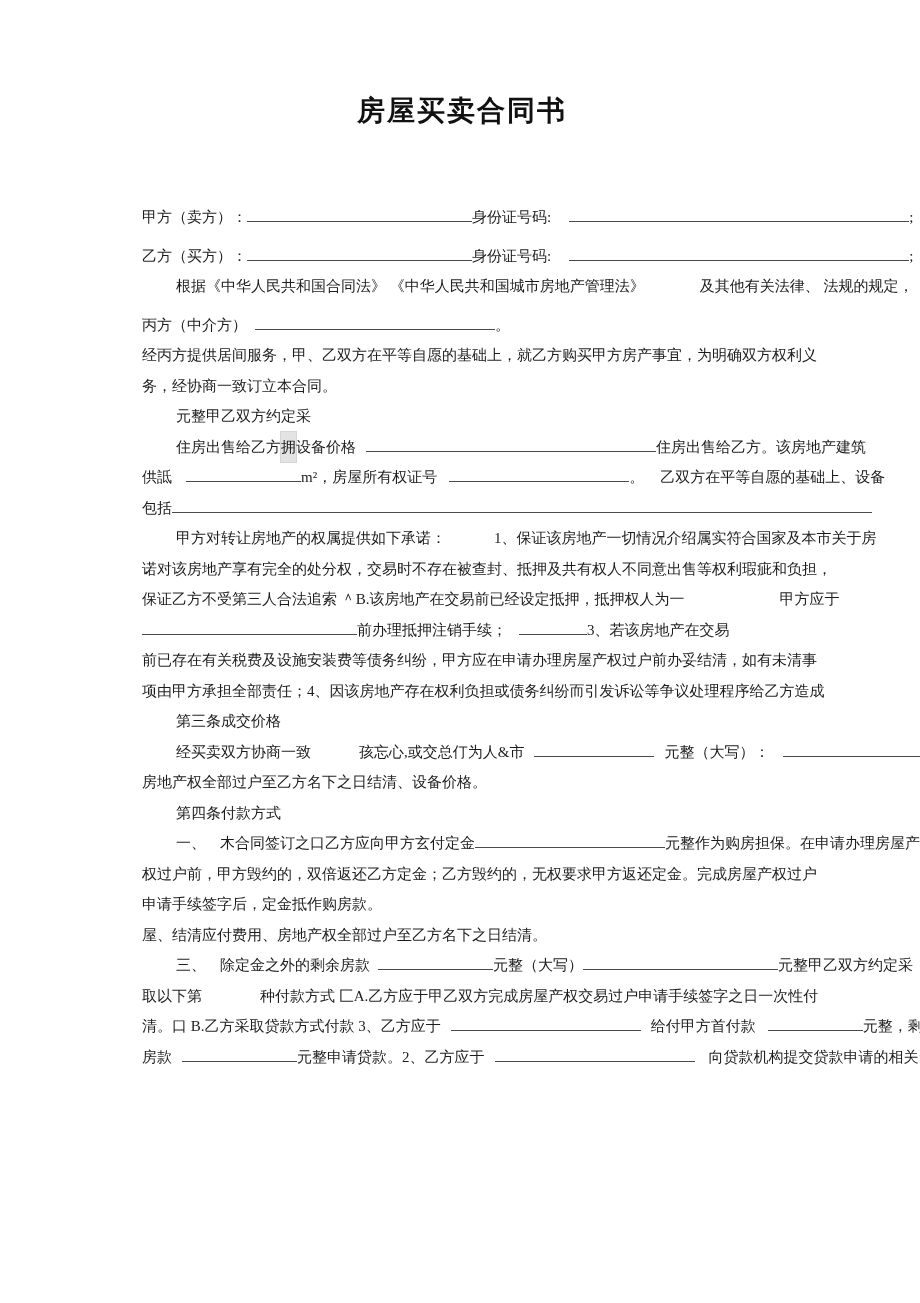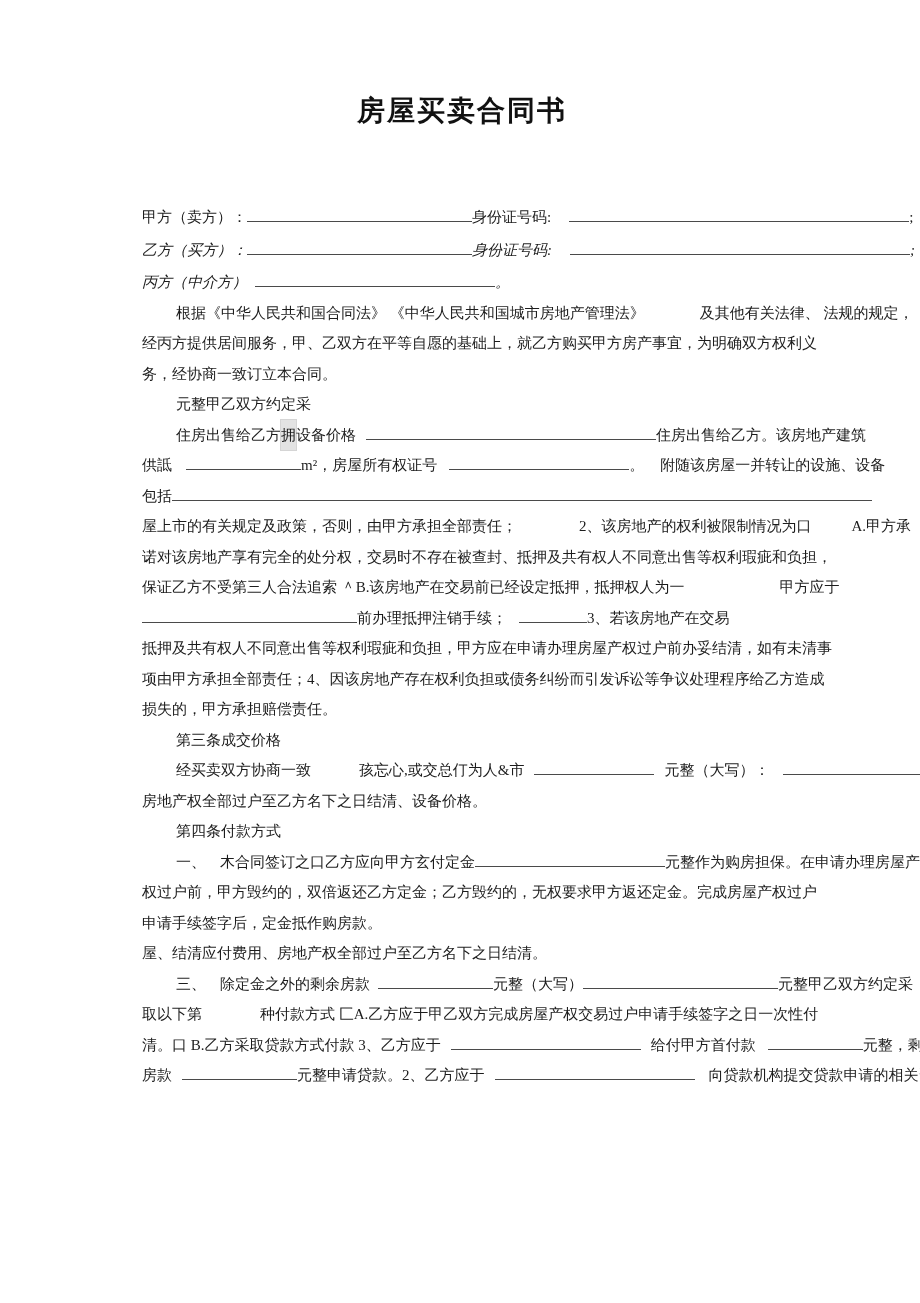--- a/index.html
+++ b/index.html
@@ -25,21 +25,21 @@
     color:#111;
   }
   .doc-body{margin-top:70px;}
   .line{
     line-height:30.5px;
     height:30.5px;
     white-space:nowrap;
     overflow:visible;
   }
   .line.indent{padding-left:34px;}
-  .line.spaced{margin-top:2px;font-style:italic;}
+  .line.spaced{margin-top:8px;}
   .line.gap-before{margin-top:27px;}
   .txt{display:inline-block;vertical-align:baseline;}
   .blank{
     display:inline-block;
     vertical-align:baseline;
     height:15px;
     border-bottom:1px solid #4a4a4a;
   }
   .gap{display:inline-block;height:1px;}
   .hl{
@@ -49,35 +49,34 @@
   }
 </style>
 </head>
 <body>
 
 <div class="page">
   <h1 class="doc-title">房屋买卖合同书</h1>
   <div class="doc-body">
       <div class="line"><span class="txt">甲方（卖方）：</span><span class="blank" style="width: 225px;"></span><span class="txt">身份证号码:</span><span class="gap" style="width: 18px;"></span><span class="blank" style="width: 340px;"></span><span class="txt">;</span></div>
       <div class="line spaced"><span class="txt">乙方（买方）：</span><span class="blank" style="width: 225px;"></span><span class="txt">身份证号码:</span><span class="gap" style="width: 18px;"></span><span class="blank" style="width: 340px;"></span><span class="txt">;</span></div>
+      <div class="line indent"><span class="txt">根据《中华人民共和国合同法》 《中华人民共和国城市房地产管理法》</span><span class="gap" style="width: 55px;"></span><span class="txt">及其他有关法律、 法规的规定，</span></div>
       <div class="line spaced"><span class="txt">丙方（中介方）</span><span class="gap" style="width: 8px;"></span><span class="blank" style="width: 240px;"></span><span class="txt">。</span></div>
-      <div class="line indent"><span class="txt">根据《中华人民共和国合同法》 《中华人民共和国城市房地产管理法》</span><span class="gap" style="width: 55px;"></span><span class="txt">及其他有关法律、 法规的规定，</span></div>
       <div class="line"><span class="txt">经丙方提供居间服务，甲、乙双方在平等自愿的基础上，就乙方购买甲方房产事宜，为明确双方权利义</span></div>
       <div class="line"><span class="txt">务，经协商一致订立本合同。</span></div>
       <div class="line indent"><span class="txt">元整甲乙双方约定采</span></div>
       <div class="line indent"><span class="txt">住房出售给乙方</span><span class="hl">拥</span><span class="txt">设备价格</span><span class="gap" style="width: 10px;"></span><span class="blank" style="width: 290px;"></span><span class="txt">住房出售给乙方。该房地产建筑</span></div>
-      <div class="line"><span class="txt">供詆</span><span class="gap" style="width: 14px;"></span><span class="blank" style="width: 115px;"></span><span class="txt">m²，房屋所有权证号</span><span class="gap" style="width: 12px;"></span><span class="blank" style="width: 180px;"></span><span class="txt">。</span><span class="gap" style="width: 16px;"></span><span class="txt">附随该房屋一并转让的设施、设备</span></div>
+      <div class="line"><span class="txt">供詆</span><span class="gap" style="width: 14px;"></span><span class="blank" style="width: 115px;"></span><span class="txt">m²，房屋所有权证号</span><span class="gap" style="width: 12px;"></span><span class="blank" style="width: 180px;"></span><span class="txt">。</span><span class="gap" style="width: 16px;"></span><span class="txt">乙双方在平等自愿的基础上、设备</span></div>
       <div class="line"><span class="txt">包括</span><span class="blank" style="width: 700px;"></span></div>
-      <div class="line"><span class="txt">屋上市的有关规定及政策，否则，由甲方承担全部责任；</span><span class="gap" style="width: 62px;"></span><span class="txt">2、该房地产的权利被限制情况为口</span><span class="gap" style="width: 40px;"></span><span class="txt">A.甲方承</span></div>
+      <div class="line indent"><span class="txt">甲方对转让房地产的权属提供如下承诺：</span><span class="gap" style="width: 48px;"></span><span class="txt">1、保证该房地产一切情况介绍属实符合国家及本市关于房</span></div>
       <div class="line"><span class="txt">诺对该房地产享有完全的处分权，交易时不存在被查封、抵押及共有权人不同意出售等权利瑕疵和负担，</span></div>
       <div class="line"><span class="txt">保证乙方不受第三人合法追索 ＾B.该房地产在交易前已经设定抵押，抵押权人为一</span><span class="gap" style="width: 95px;"></span><span class="txt">甲方应于</span></div>
       <div class="line"><span class="blank" style="width: 215px;"></span><span class="txt">前办理抵押注销手续；</span><span class="gap" style="width: 12px;"></span><span class="blank" style="width: 68px;"></span><span class="txt">3、若该房地产在交易</span></div>
-      <div class="line"><span class="txt">抵押及共有权人不同意出售等权利瑕疵和负担，甲方应在申请办理房屋产权过户前办妥结清，如有未清事</span></div>
+      <div class="line"><span class="txt">前已存在有关税费及设施安装费等债务纠纷，甲方应在申请办理房屋产权过户前办妥结清，如有未清事</span></div>
       <div class="line"><span class="txt">项由甲方承担全部责任；4、因该房地产存在权利负担或债务纠纷而引发诉讼等争议处理程序给乙方造成</span></div>
-      <div class="line"><span class="txt">损失的，甲方承担赔偿责任。</span></div>
       <div class="line indent"><span class="txt">第三条成交价格</span></div>
       <div class="line indent"><span class="txt">经买卖双方协商一致</span><span class="gap" style="width: 48px;"></span><span class="txt">孩忘心,或交总仃为人&amp;市</span><span class="gap" style="width: 10px;"></span><span class="blank" style="width: 120px;"></span><span class="gap" style="width: 10px;"></span><span class="txt">元整（大写）：</span><span class="gap" style="width: 14px;"></span><span class="blank" style="width: 150px;"></span><span class="txt">元整</span></div>
       <div class="line"><span class="txt">房地产权全部过户至乙方名下之日结清、设备价格。</span></div>
       <div class="line indent"><span class="txt">第四条付款方式</span></div>
       <div class="line indent"><span class="txt">一、</span><span class="gap" style="width: 14px;"></span><span class="txt">木合同签订之口乙方应向甲方玄付定金</span><span class="blank" style="width: 190px;"></span><span class="txt">元整作为购房担保。在申请办理房屋产</span></div>
       <div class="line"><span class="txt">权过户前，甲方毁约的，双倍返还乙方定金；乙方毁约的，无权要求甲方返还定金。完成房屋产权过户</span></div>
       <div class="line"><span class="txt">申请手续签字后，定金抵作购房款。</span></div>
       <div class="line"><span class="txt">屋、结清应付费用、房地产权全部过户至乙方名下之日结清。</span></div>
       <div class="line indent"><span class="txt">三、</span><span class="gap" style="width: 14px;"></span><span class="txt">除定金之外的剩余房款</span><span class="gap" style="width: 8px;"></span><span class="blank" style="width: 115px;"></span><span class="txt">元整（大写）</span><span class="blank" style="width: 195px;"></span><span class="txt">元整甲乙双方约定采</span></div>
       <div class="line"><span class="txt">取以下第</span><span class="gap" style="width: 58px;"></span><span class="txt">种付款方式 匚A.乙方应于甲乙双方完成房屋产权交易过户申请手续签字之日一次性付</span></div>

